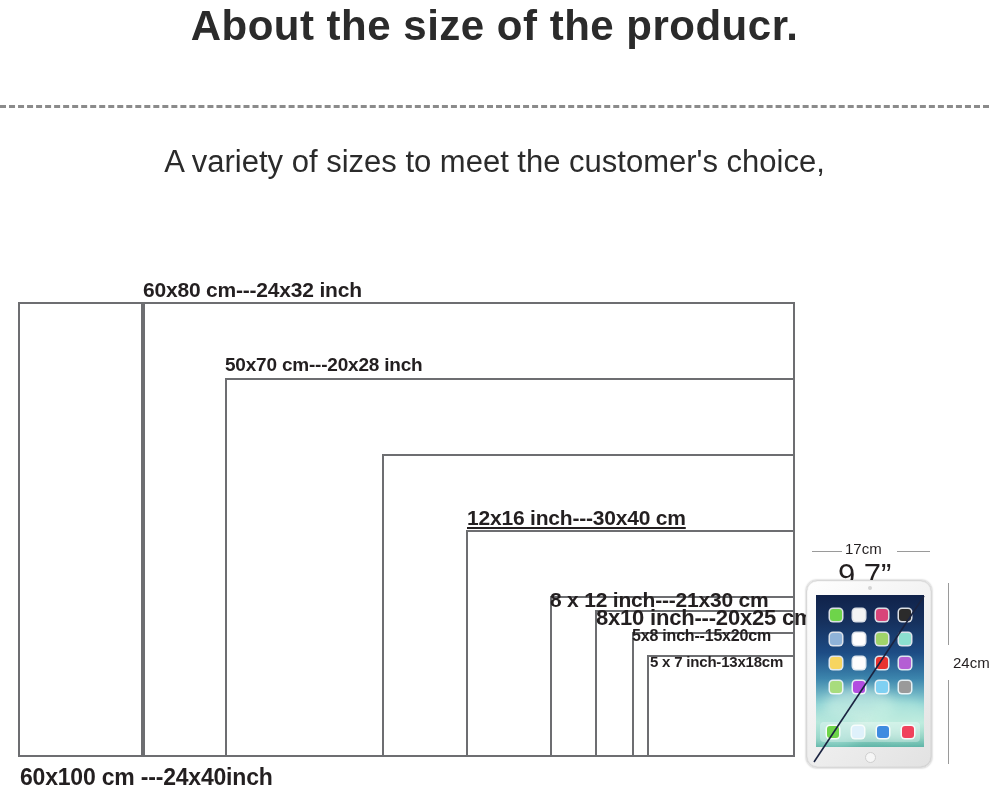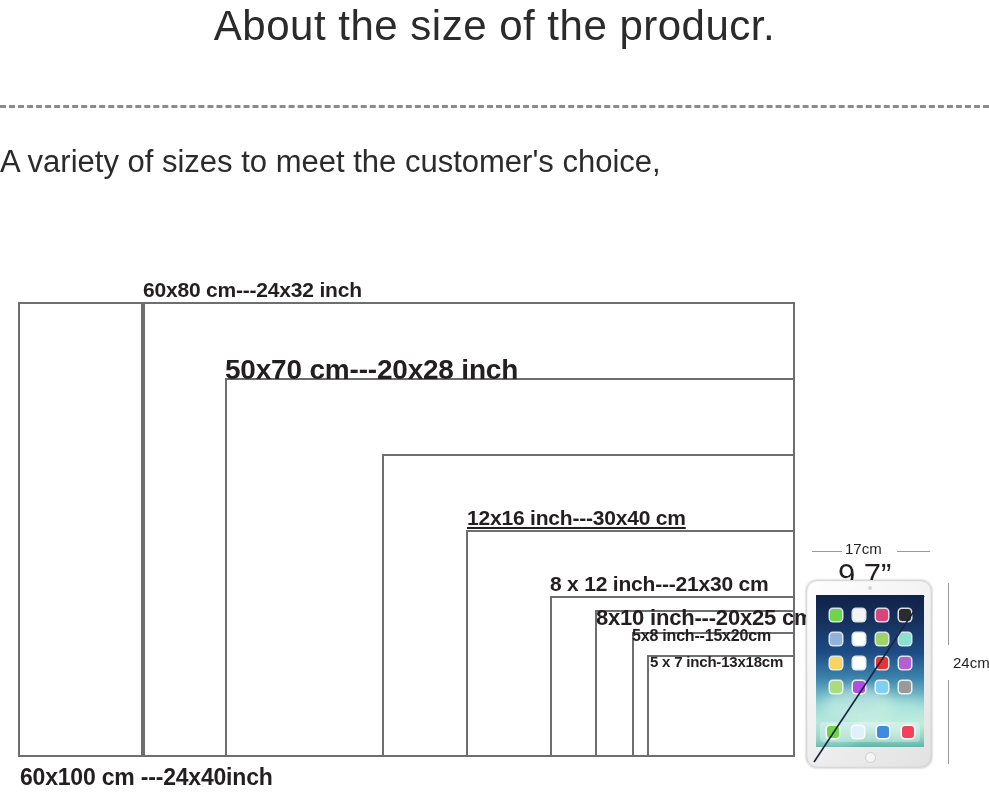--- a/index.html
+++ b/index.html
@@ -16,36 +16,37 @@
     color: #231f20;
   }
 
   
   #title {
     position: absolute;
     left: 0; top: 2px;
     width: 989px;
     text-align: center;
     font-size: 42px;
-    font-weight: 400;
+    font-weight: 700;
     letter-spacing: 0.5px;
     color: #2b2b2b;
     white-space: nowrap;
   }
   #divider {
     position: absolute;
     left: 0; top: 105px;
     width: 989px;
     height: 0;
     border-top: 3px dashed #8b8b8b;
   }
   #subtitle {
     position: absolute;
     left: 0; top: 140px;
     width: 989px;
+    text-align: center;
     font-size: 31px;
     line-height: 44px;
     font-weight: 400;
     color: #2b2b2b;
   }
   #subtitle .line { display: block; }
 
   
   #diagram {
     position: absolute;
@@ -59,24 +60,24 @@
     background: transparent;
   }
   .size-label {
     position: absolute;
     white-space: nowrap;
     color: #231f20;
     font-weight: 700;
     letter-spacing: -0.2px;
   }
   .lbl-60x80   { font-size: 21px; }
-  .lbl-50x70   { font-size: 28px; }
+  .lbl-50x70   { font-size: 19px; }
   .lbl-16x20   { font-size: 21px; }
   .lbl-12x16   { font-size: 21px; }
-  .lbl-8x12    { font-size: 21px; }
+  .lbl-8x12    { font-size: 21px; margin-top: 16px; }
   .lbl-8x10    { font-size: 22px; }
   .lbl-5x8     { font-size: 16px; }
   .lbl-5x7     { font-size: 15px; }
   .lbl-60x100  { font-size: 23px; }
 
   
   #tablet-wrap {
     position: absolute;
     left: 806px; top: 580px;
     width: 126px; height: 188px;

